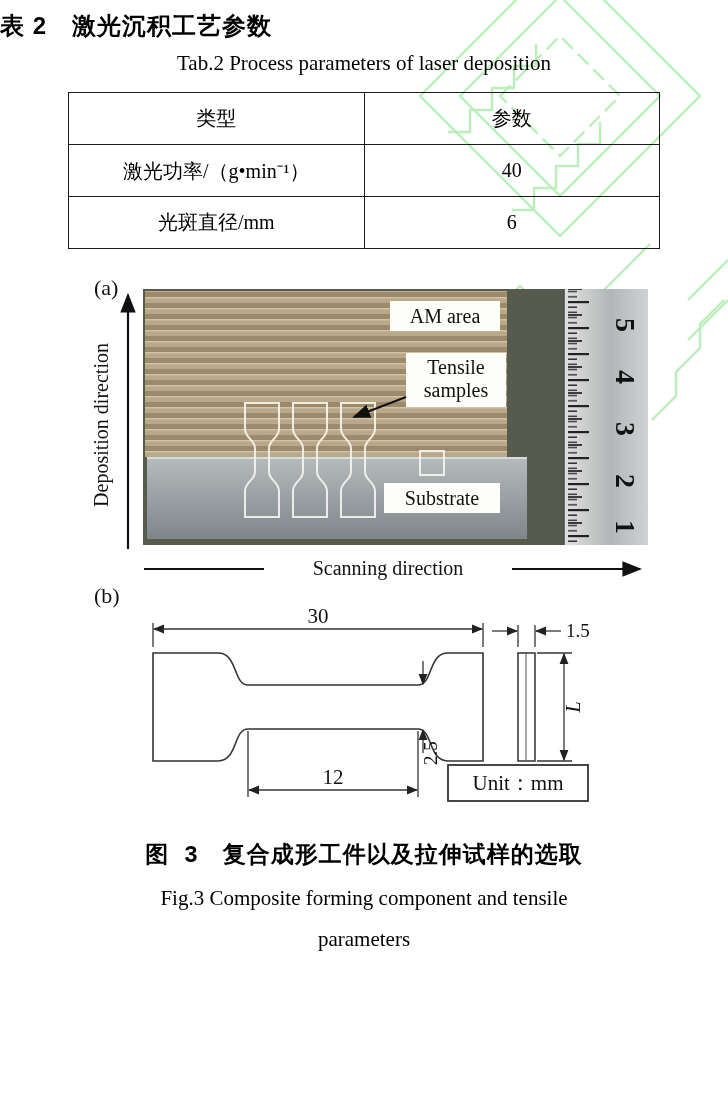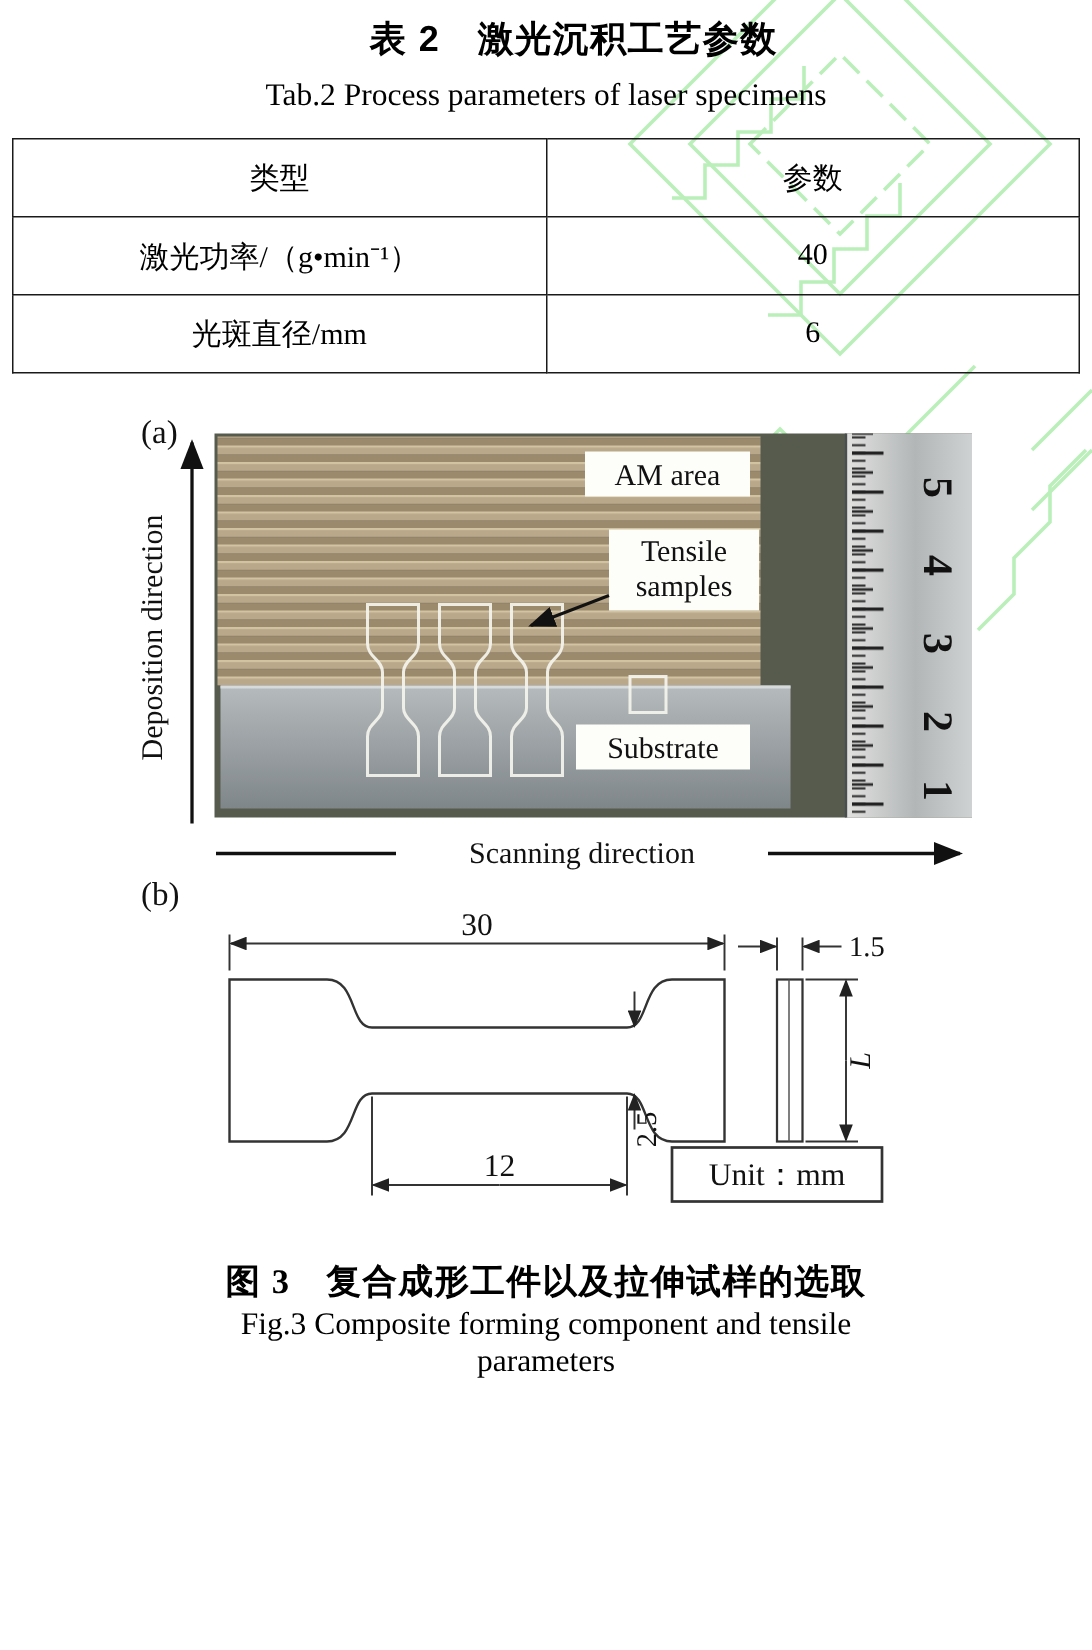--- a/index.html
+++ b/index.html
@@ -5,45 +5,44 @@
   html,body { margin:0; padding:0; background:#ffffff; }
   .page {
     position:relative; width:728px; height:1100px; background:#fff;
     overflow:hidden; color:#000;
     font-family:"Liberation Serif", serif;
   }
   .watermark { position:absolute; top:0; left:0; z-index:0; }
   .content { position:relative; z-index:1; }
 
   .title-cn {
-    text-align:center; font-weight:bold; font-size:24px;
+    text-align:left; font-weight:bold; font-size:24px;
     margin:10px 0 0 0; letter-spacing:1px;
     font-family:"Liberation Sans", sans-serif;
-    padding-left:37px;
   }
   .title-en { text-align:center; font-size:21px; margin:9px 0 0 0; }
 
   table.params {
-    width:712px; margin:16px auto 16px auto; border-collapse:collapse;
+    width:592px; margin:16px auto 16px auto; border-collapse:collapse;
     background:transparent;
   }
   table.params td {
     border:1.6px solid #1a1a1a; height:51px; text-align:center;
     vertical-align:middle; font-size:20px; padding:0 4px;
   }
 
   .figure { margin-top:26px; }
   .figure svg { display:block; margin-left:88px; }
   svg text { font-family:"Liberation Serif", serif; fill:#111; }
 
   .caption-cn {
     text-align:center; font-weight:bold; font-size:23px; margin-top:26px;
-    letter-spacing:1px; font-family:Liberation Serif, serif;
-  }
-  .caption-en { text-align:center; font-size:21px; }
+    letter-spacing:1px; font-family:Liberation Mono, monospace;
+  }
+  .caption-en { text-align:center; font-size:21px; margin-top:16px; }
 </style>
 </head>
 <body>
 
 <div class="page">
 
   <svg class="watermark" width="728" height="1100" viewBox="0 0 728 1100">
     <g fill="none" stroke="#82e283" stroke-width="2.4" opacity="0.55">
       <path d="M420,96 L560,-44 L700,96 L560,236 Z"></path>
       <path d="M460,96 L560,-4 L660,96 L560,196 Z"></path>
@@ -54,21 +53,21 @@
       <path d="M330,418 L400,348 L446,394 L536,304" stroke-dasharray="14 6"></path>
       <path d="M652,420 l24,-24 0,-24 24,-24 0,-24 24,-24"></path>
       <path d="M688,300 L728,260"></path>
       <path d="M688,340 L728,300"></path>
     </g>
   </svg>
 
   <div class="content">
 
     <div class="title-cn">表 2　激光沉积工艺参数</div>
-    <div class="title-en">Tab.2 Process parameters of laser specimens</div>
+    <div class="title-en">Tab.2 Process parameters of laser deposition</div>
 
     <table class="params">
       <tbody>
         <tr>
           <td style="width:50%">类型</td>
           <td>参数</td>
         </tr>
         <tr>
           <td>激光功率/（g•min⁻¹）</td>
           <td>40</td>

